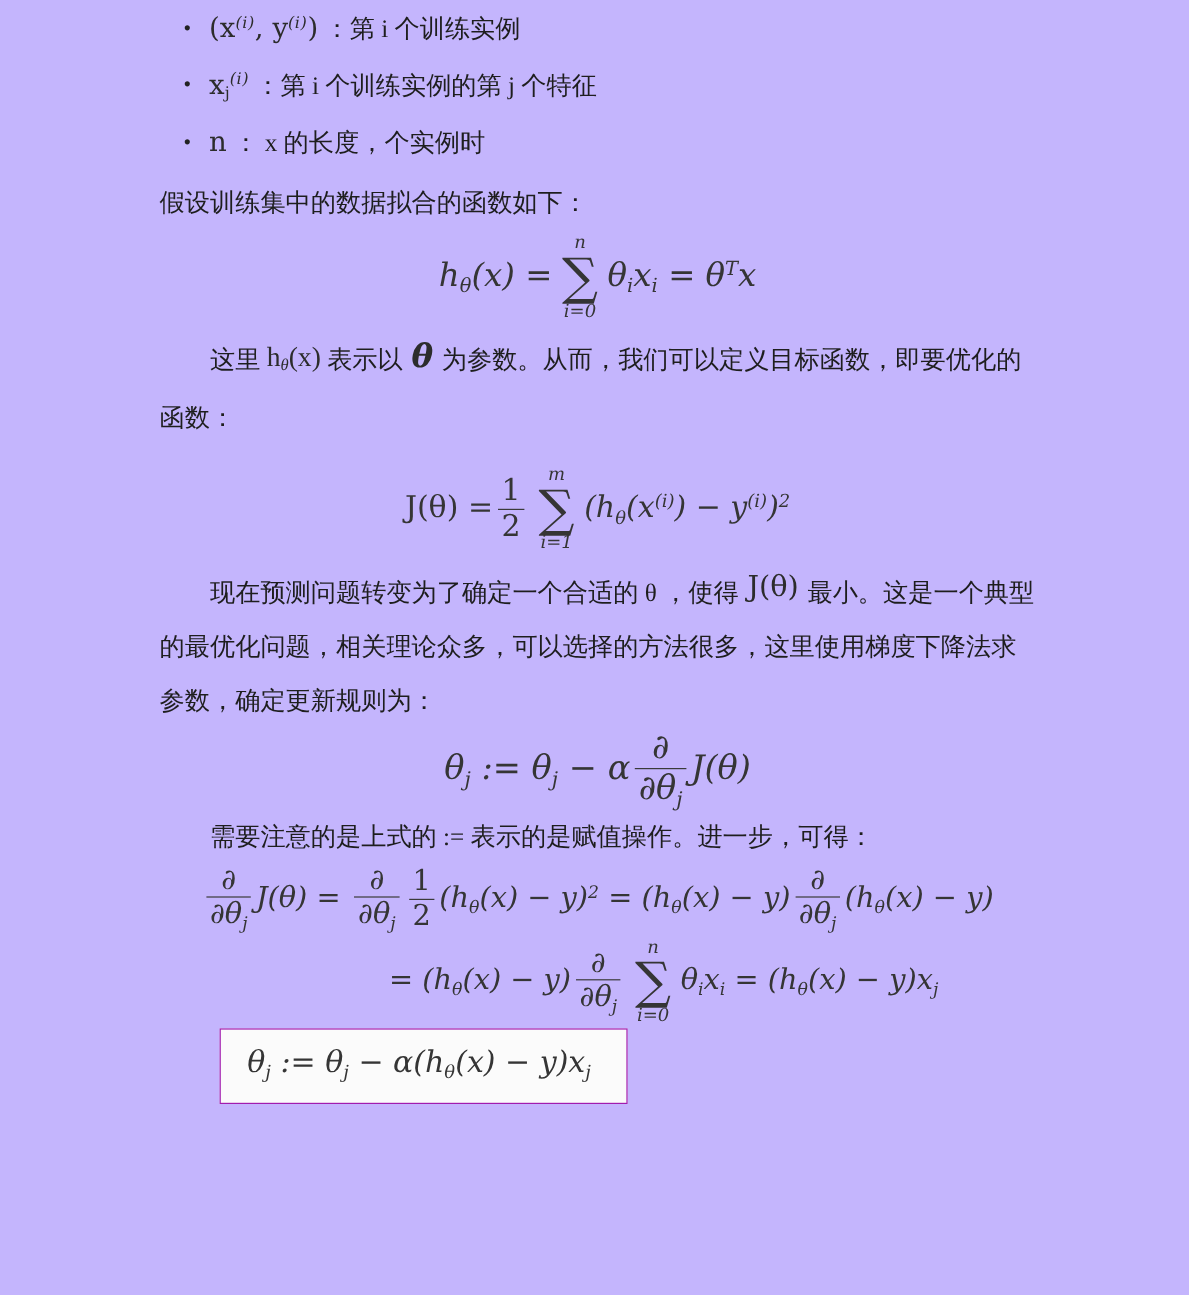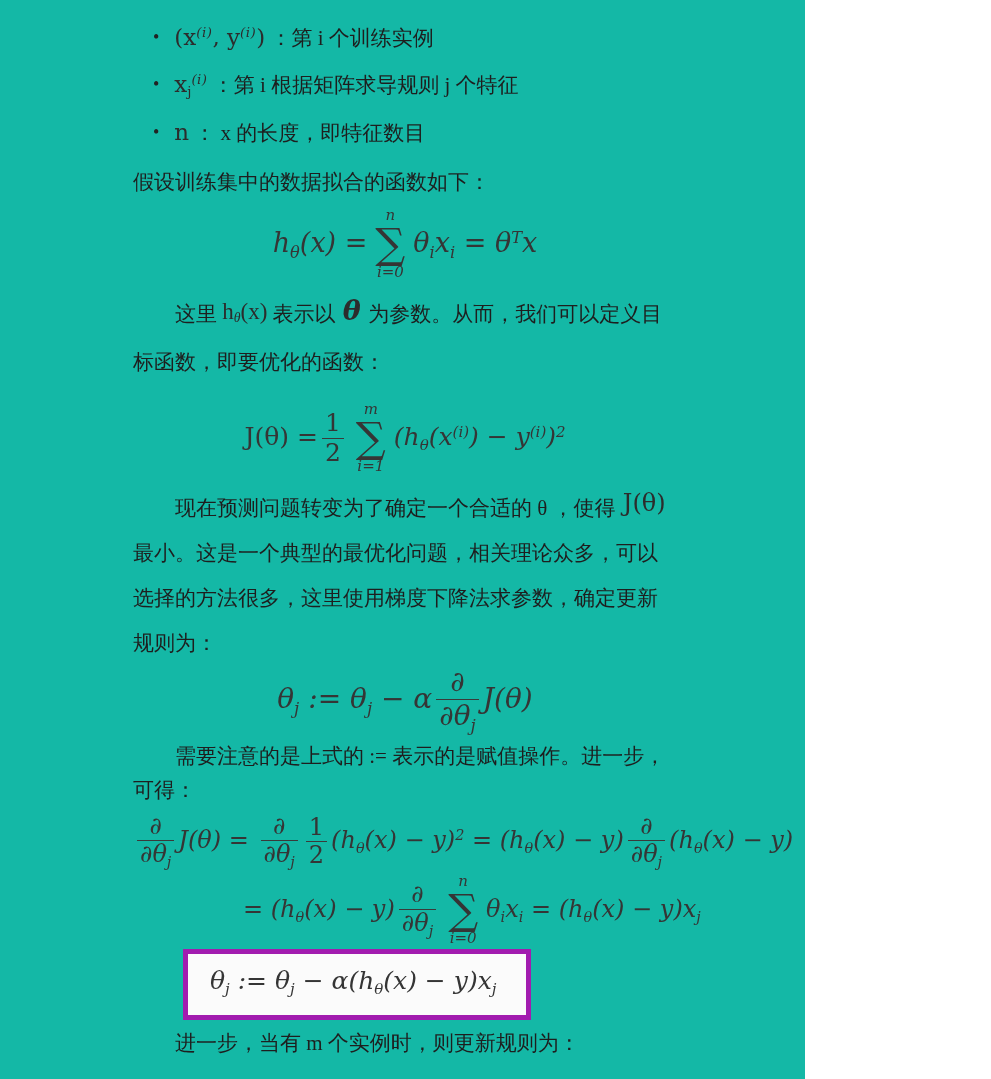--- a/index.html
+++ b/index.html
@@ -1,22 +1,22 @@
 <!DOCTYPE html>
 <html><head>
 <meta charset="utf-8">
 <style>
   html,body { margin:0; padding:0; background:#ffffff; }
   .page {
     position:relative;
-    width:805px; height:1079px;
+    width:991px; height:1079px;
     box-sizing:border-box;
-    padding:19px 128px 0 133px;
+    padding:6px 128px 0 133px;
     overflow:hidden;
-    background:#14b8a6;
+    background:#c4b5fd;
     color:#1e1e1e;
     font-family:"Liberation Serif","DejaVu Serif",serif;
     font-size:21px;
   }
   
   ul.bullets { list-style:none; margin:0; padding:4px 0 0 20px; }
   ul.bullets li { margin:0 0 18px 0; line-height:1.25; }
   .dot { display:inline-block; width:16px; color:#222; font-size:18px; vertical-align:2px; }
   .bmath {
     font-family:"DejaVu Serif","Liberation Serif",serif;
@@ -74,44 +74,44 @@
   .frac .den { border-top:1.6px solid #3a3a3a; padding:0 3px; }
   .frac.half { font-style:normal; }
   .up { font-style:normal; }
   
   .shotrow { margin:2px 0 0 0; }
   .shotbox {
     display:inline-block;
     margin-left:50px;
     padding:12px 30px 16px 22px;
     background:#fbfbfb;
-    border:5px solid #a21caf;
+    border:1px solid #a21caf;
     font-size:25px;
   }
 </style>
 </head>
 <body>
 
 <div class="page">
 
   <ul class="bullets">
     <li>
       <span class="dot">•</span>
       <span class="bmath"><span>(x</span><sup>(i)</sup><span>, y</span><sup>(i)</sup><span>)</span></span>
       <span class="btext">：第 i 个训练实例</span>
     </li>
     <li>
       <span class="dot">•</span>
       <span class="bmath"><span>x</span><sub>j</sub><sup>(i)</sup></span>
-      <span class="btext">：第 i 根据矩阵求导规则 j 个特征</span>
+      <span class="btext">：第 i 个训练实例的第 j 个特征</span>
     </li>
     <li>
       <span class="dot">•</span>
       <span class="bmath it">n</span>
-      <span class="btext">：  x 的长度，即特征数目</span>
+      <span class="btext">：  x 的长度，个实例时</span>
     </li>
   </ul>
 
   <p class="tight mt10"><span>假设训练集中的数据拟合的函数如下：</span></p>
 
   <div class="formula f1">
     <span class="fm"><span>h</span><sub>θ</sub><span>(x) =</span></span><span class="bigop">
         <span class="lim">n</span>
         <span class="op">∑</span>
         <span class="lim">i=0</span>
@@ -147,15 +147,14 @@
     <span class="fm"><span>= (h</span><sub>θ</sub><span>(x) − y)</span><span class="frac"><span class="num">∂</span><span class="den"><span>∂θ</span><sub>j</sub></span></span><span class="bigop"><span class="lim">n</span><span class="op">∑</span><span class="lim">i=0</span></span><span>θ</span><sub>i</sub><span>x</span><sub>i</sub><span> = (h</span><sub>θ</sub><span>(x) − y)x</span><sub>j</sub></span>
   </div>
 
 
   <div class="shotrow">
     <div class="shotbox formula">
       <span class="fm"><span>θ</span><sub>j</sub><span> := θ</span><sub>j</sub><span> − α(h</span><sub>θ</sub><span>(x) − y)x</span><sub>j</sub></span>
     </div>
   </div>
 
-  <p class="indent tight mt6"><span>进一步，当有 m 个实例时，则更新规则为：</span></p>
 
 </div>
 
 </body></html>

